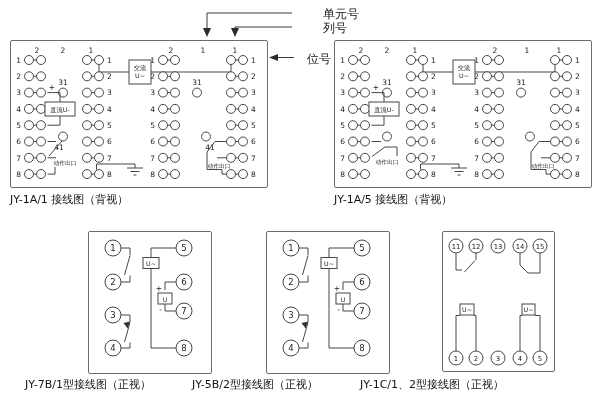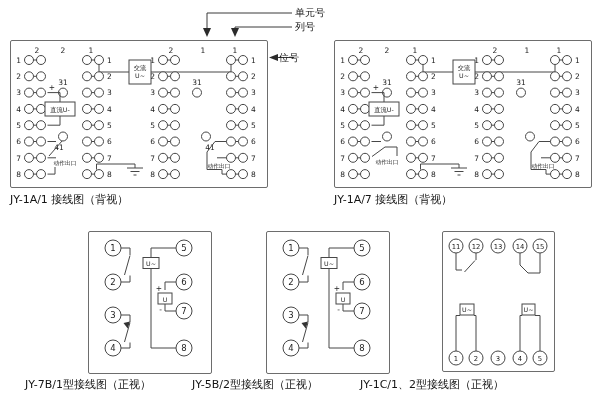--- a/index.html
+++ b/index.html
@@ -10,21 +10,21 @@
   .c{fill:#fff;stroke:#474747;stroke-width:1;}
   .box{fill:#fff;stroke:#474747;stroke-width:1;}
   .ah{fill:#333;}
   text{fill:#1c1c1c;}
   .t{font-size:7.5px;}
   .ts{font-size:6.3px;}
   .to{font-size:5.8px;}
   .tn{font-size:8.5px;}
   .tn2{font-size:6.8px;}
   .cap{position:absolute;font-size:11px;color:#141414;text-align:left;white-space:nowrap;}
-  .ann-label{position:absolute;font-size:10px;color:#141414;line-height:1.2;}
+  .ann-label{position:absolute;font-size:12px;color:#141414;line-height:1.2;margin-left:28px;}
   #ann{position:absolute;left:0;top:0;pointer-events:none;}
   #ann path{stroke:#3a3a3a;stroke-width:1;fill:none;}
   #ann polygon{fill:#2b2b2b;}
 </style>
 </head>
 <body>
 
 <div class="stage">
 
   <svg id="ann" width="600" height="80">
@@ -361,21 +361,21 @@
       <path d="M122.5,134 H125.5" class="w"></path>
       <path d="M36.5,100.5 H46" class="w"></path>
       <path d="M37,115.5 L50,106 H62 V115" class="w"></path>
       <text x="52" y="122.5" class="to" text-anchor="middle">动作出口</text>
       <path d="M215.5,100.5 H204 L196,111 V128.5 H211 V133.1 H215.5" class="w"></path>
       <path d="M215.5,116.8 H206" class="w"></path>
       <text x="208" y="126.5" class="to" text-anchor="middle">动作出口</text>
     </svg>
 
   <div class="cap" style="left:10px;top:192px;width:256px">JY-1A/1  接线图（背视）</div>
-  <div class="cap" style="left:334px;top:192px;width:256px">JY-1A/7  接线图（背视）</div>
+  <div class="cap" style="left:334px;top:192px;width:256px">JY-1A/5  接线图（背视）</div>
 
   <svg class="panel" id="pb1" style="left:88px;top:231px" width="122" height="141" viewBox="0 0 122 141">
       <path d="M32,16 H41 V23" class="w"></path>
       <path d="M41,23.5 L35.5,43" class="w"></path>
       <path d="M32,50 H41 V43.5" class="w"></path>
       <path d="M32,83 H41 V90" class="w"></path>
       <path d="M41,90.5 L35.5,110" class="w"></path>
       <polygon points="41,89.5 34.5,91 38.7,96.5" class="ah"></polygon>
       <path d="M32,116 H41 V110.5" class="w"></path>
       <path d="M87,16 H62 V116 H87" class="w"></path>

